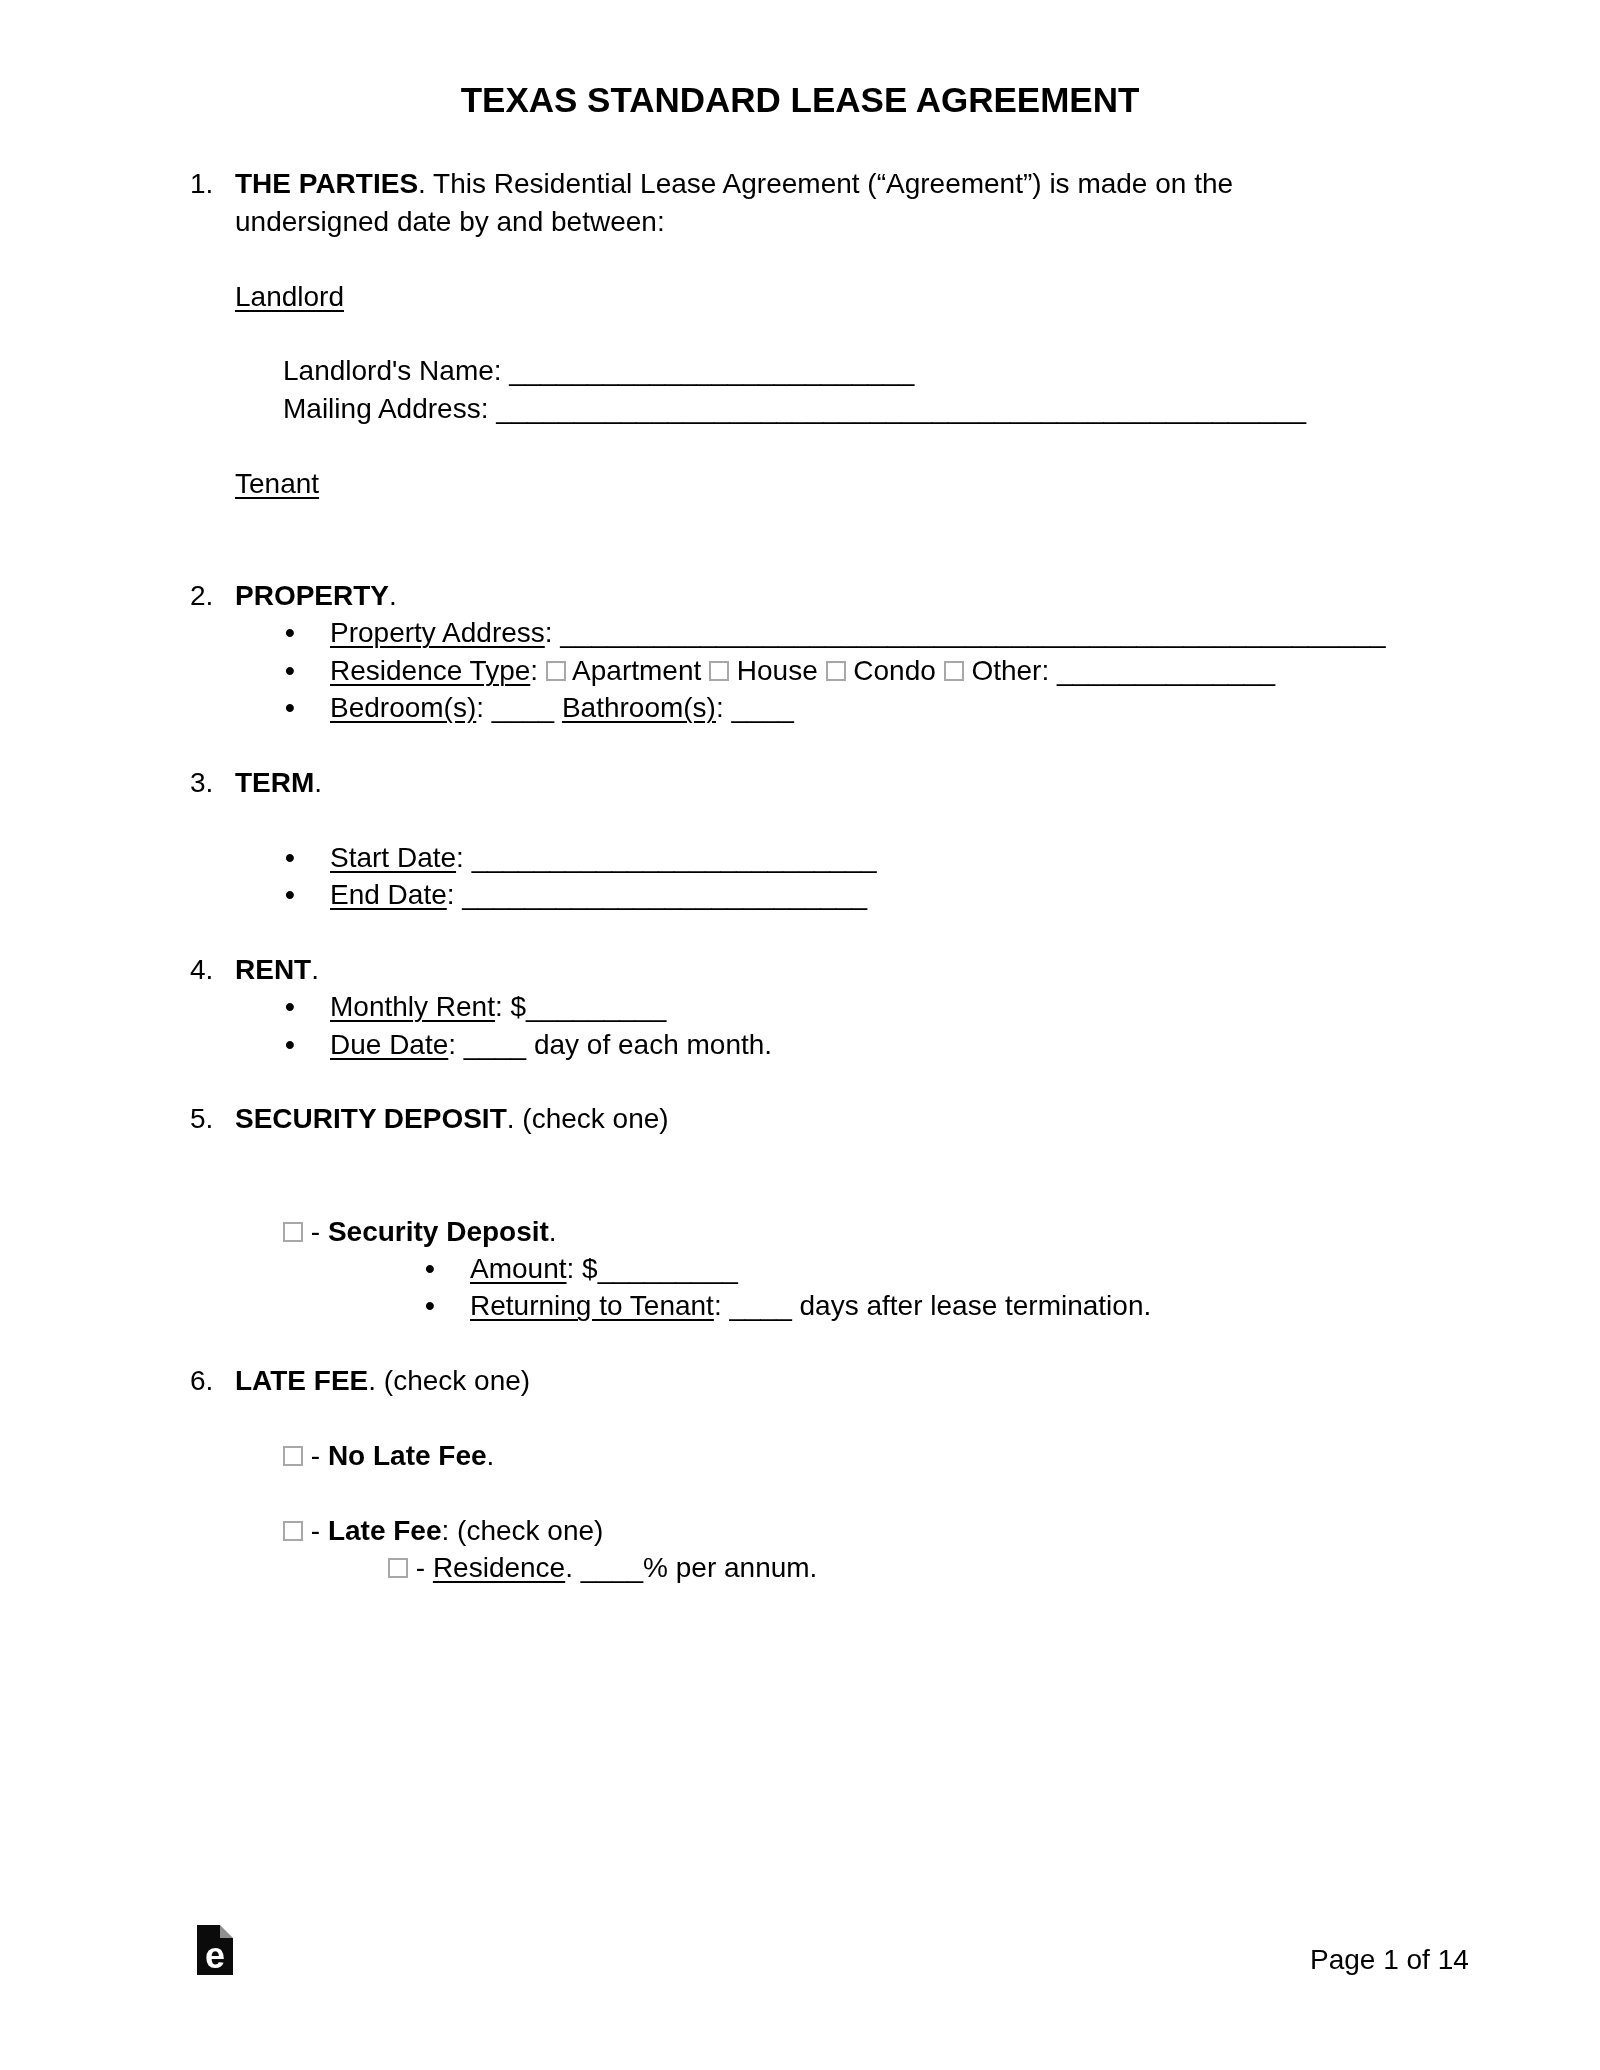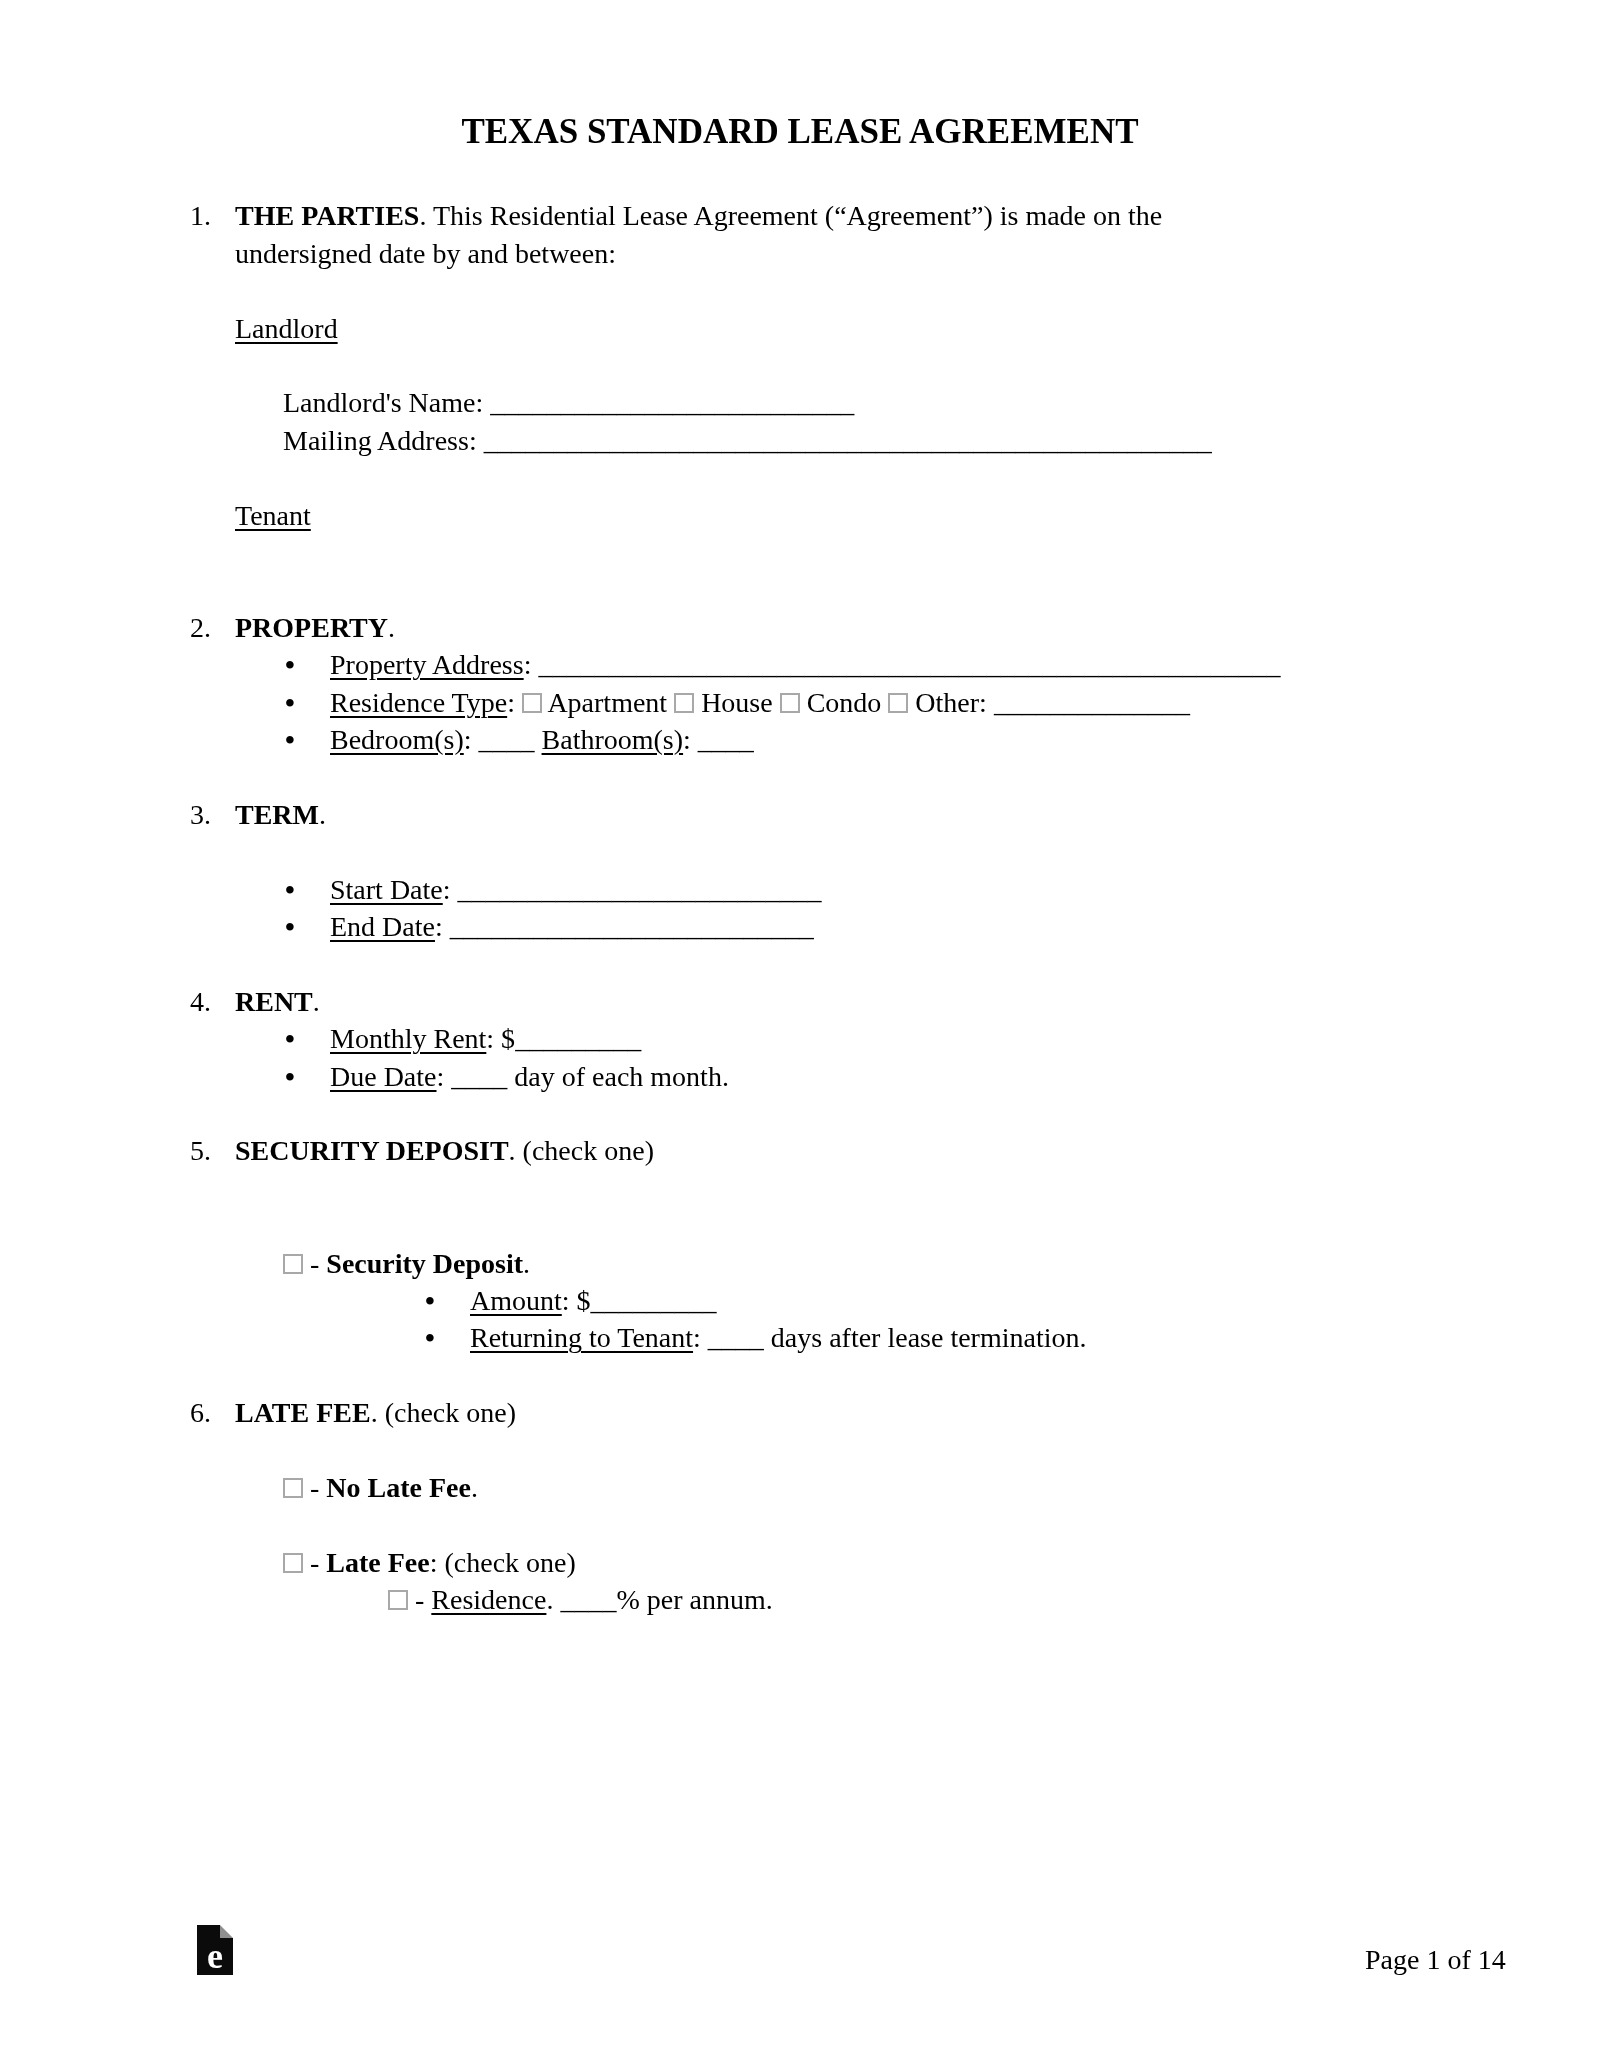--- a/index.html
+++ b/index.html
@@ -1,19 +1,19 @@
 <!DOCTYPE html>
 <html><head>
 <meta charset="utf-8">
 <style>
   html,body{margin:0;padding:0;background:#fff;}
   .page{
     width:1600px;height:2070px;background:#ffffff;position:relative;
-    box-sizing:border-box;padding-top:110px;
-    font-family:Liberation Serif, serif;
+    box-sizing:border-box;padding-top:78px;
+    font-family:Liberation Sans, sans-serif;
     font-size:28px;color:#000;
   }
   .title{font-size:35px;font-weight:bold;text-align:center;line-height:44px;margin-bottom:6px;}
   .ln{position:relative;min-height:37.4px;line-height:37.4px;white-space:pre-wrap;}
   .sect{padding-left:235px;}
   .field{padding-left:283px;}
   .b1{padding-left:330px;}
   .b2{padding-left:470px;}
   .c1{padding-left:283px;}
   .c2{padding-left:388px;}
@@ -31,21 +31,21 @@
   .logo::before{
     content:"";position:absolute;top:0;right:0;width:0;height:0;
     border-style:solid;border-width:0 13px 13px 0;
     border-color:#ffffff #ffffff #8f8f8f #8f8f8f;
   }
   .logo-e{
     position:absolute;left:0;right:0;top:12px;bottom:0;
     display:flex;align-items:center;justify-content:center;
     color:#fff;font-weight:bold;font-size:36px;line-height:36px;
   }
-  .pagenum{position:absolute;left:1365px;top:1944px;font-size:28px;}
+  .pagenum{position:absolute;left:1310px;top:1944px;font-size:28px;}
 </style>
 </head>
 <body>
 
 <div class="page">
 
   <div class="title">TEXAS STANDARD LEASE AGREEMENT</div>
   <div class="ln"></div>
 
   <div class="ln sect"><span class="mark">1.</span><b>THE PARTIES</b><span>. This Residential Lease Agreement (“Agreement”) is made on the</span></div>

